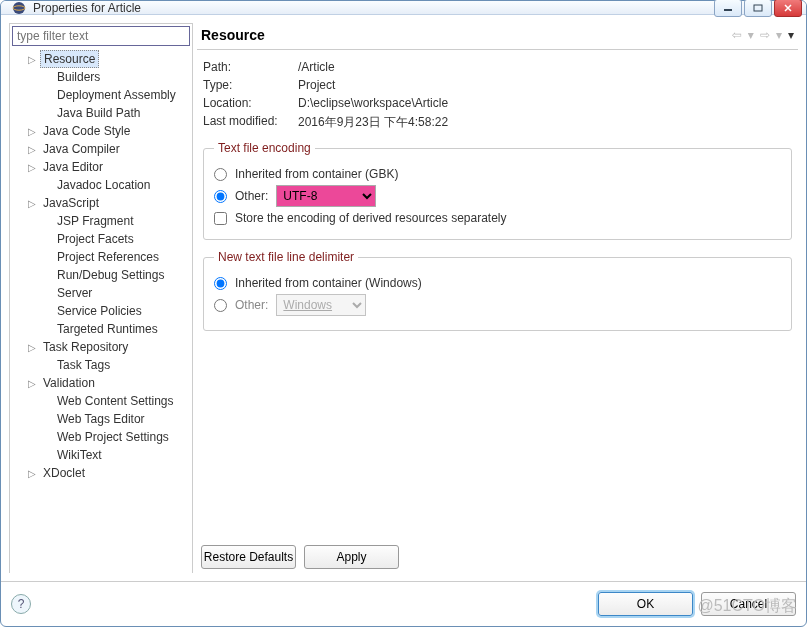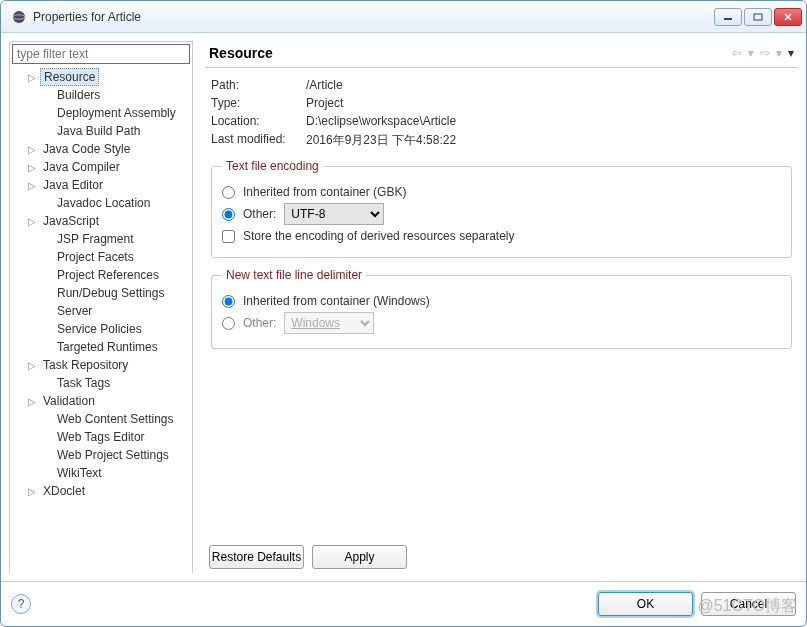--- a/index.html
+++ b/index.html
@@ -1,28 +1,28 @@
 <!DOCTYPE html>
 <html><head>
 <meta charset="utf-8">
 <style>
 * { box-sizing: border-box; margin: 0; padding: 0; font-family: "Segoe UI", Tahoma, sans-serif; font-size: 12px; }
 body { background: #fff; width: 807px; height: 627px; overflow: hidden; }
 
 
 .window { width: 807px; height: 627px; border: 1px solid #6a8fb5; border-radius: 6px; background: #fff; display: flex; flex-direction: column; }
-.titlebar { height: 32px; background: linear-gradient(#fafdff, #e6eef8); border-bottom: 1px solid #c0d0e4; display: flex; align-items: center; padding: 0 4px; border-radius: 5px 5px 0 0; }
+.titlebar { height: 14px; background: linear-gradient(#fafdff, #e6eef8); border-bottom: 1px solid #c0d0e4; display: flex; align-items: center; padding: 0 4px; border-radius: 5px 5px 0 0; }
 .titlebar .app-icon { width: 16px; height: 16px; margin: 0 6px; }
 .titlebar .title { flex: 1; color: #333; }
 .winbtns { display: flex; gap: 2px; }
 .winbtn { width: 28px; height: 18px; border: 1px solid #8aa4c4; border-radius: 3px; background: linear-gradient(#f6fbff,#dbe9f8); display: flex; align-items: center; justify-content: center; }
 .winbtn.close { background: linear-gradient(#f07a7a,#d63a3a); border-color: #a82c2c; color: #fff; }
 
 
-.content { flex: 1; display: flex; padding: 8px; gap: 12px; }
+.content { flex: 1; display: flex; padding: 8px; gap: 4px; }
 .sidebar { width: 184px; border: 1px solid #ccc; border-bottom: none; background: #fff; display: flex; flex-direction: column; }
 .filter { margin: 2px; padding: 2px 4px; border: 1px solid #669; color: #777; height: 20px; }
 .tree { flex: 1; overflow: auto; padding: 2px 0 2px 4px; color: #333; }
 .tn { display: flex; align-items: center; height: 18px; cursor: default; padding-left: 2px; }
 .tn .arrow { width: 12px; color: #888; font-size: 10px; }
 .tn .lbl { padding: 1px 3px; }
 .tn.sel .lbl { background: #d8e8fb; border: 1px dotted #888; }
 .ind1 { padding-left: 14px; }
 .ind2 { padding-left: 28px; }
 
@@ -34,21 +34,21 @@
 
 .panel { flex: 1; padding: 10px 6px; color: #333; }
 .kv { display: flex; margin-bottom: 4px; }
 .kv .k { width: 95px; }
 
 fieldset { border: 1px solid #ccc; border-radius: 3px; margin: 10px 0; padding: 8px 10px 10px; }
 legend { color: #7f1d1d; padding: 0 4px; }
 .row { display: flex; align-items: center; margin: 4px 0; }
 .row label { margin-left: 4px; }
 input[type=radio], input[type=checkbox] { margin-right: 4px; }
-select { height: 22px; border: 1px solid #aaa; background: #e5e5e5; padding: 1px 2px; }
+select { height: 22px; border: 1px solid #aaa; background: #ec4899; padding: 1px 2px; }
 select.enc { width: 100px; margin-left: 8px; }
 select.delim { width: 90px; margin-left: 8px; }
 select:disabled { color: #888; background: #f2f2f2; text-decoration: underline; }
 label.muted { color: #888; }
 
 .btnbar { display: flex; gap: 8px; padding: 8px 4px 4px; }
 .footer { border-top: 1px solid #ccc; display: flex; align-items: center; padding: 10px; }
 .help { width: 20px; height: 20px; border: 1px solid #8aa; border-radius: 50%; text-align: center; line-height: 18px; color: #557; background: #eef6fc; cursor: pointer; }
 .footer .spacer { flex: 1; }
 button.btn { min-width: 95px; height: 24px; border: 1px solid #999; border-radius: 3px; background: linear-gradient(#fdfdfd,#ececec); cursor: pointer; }

